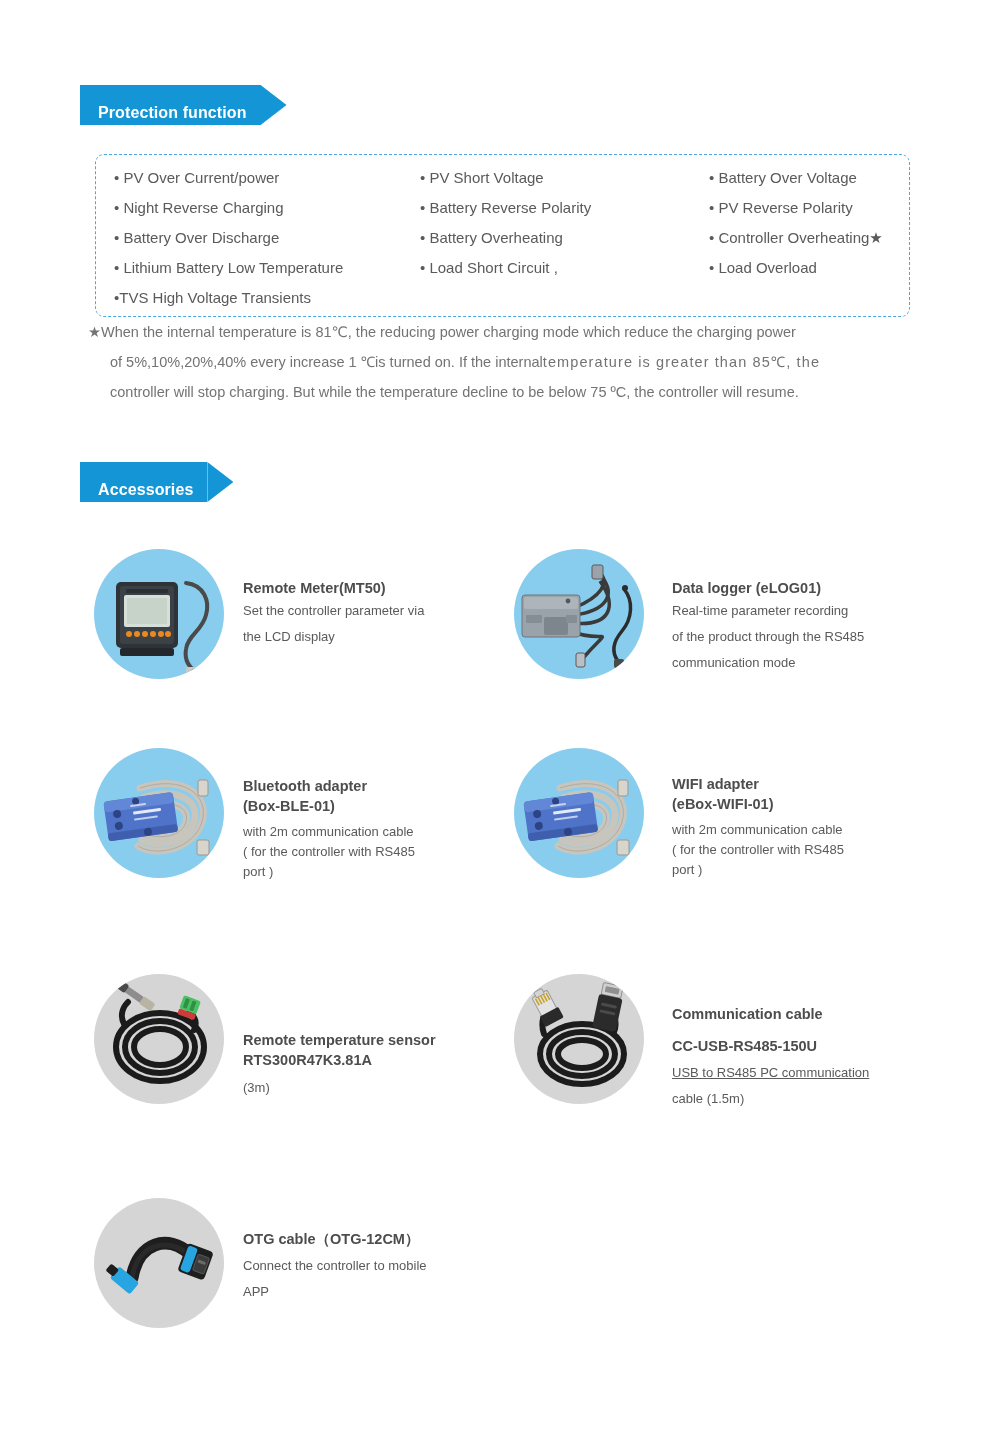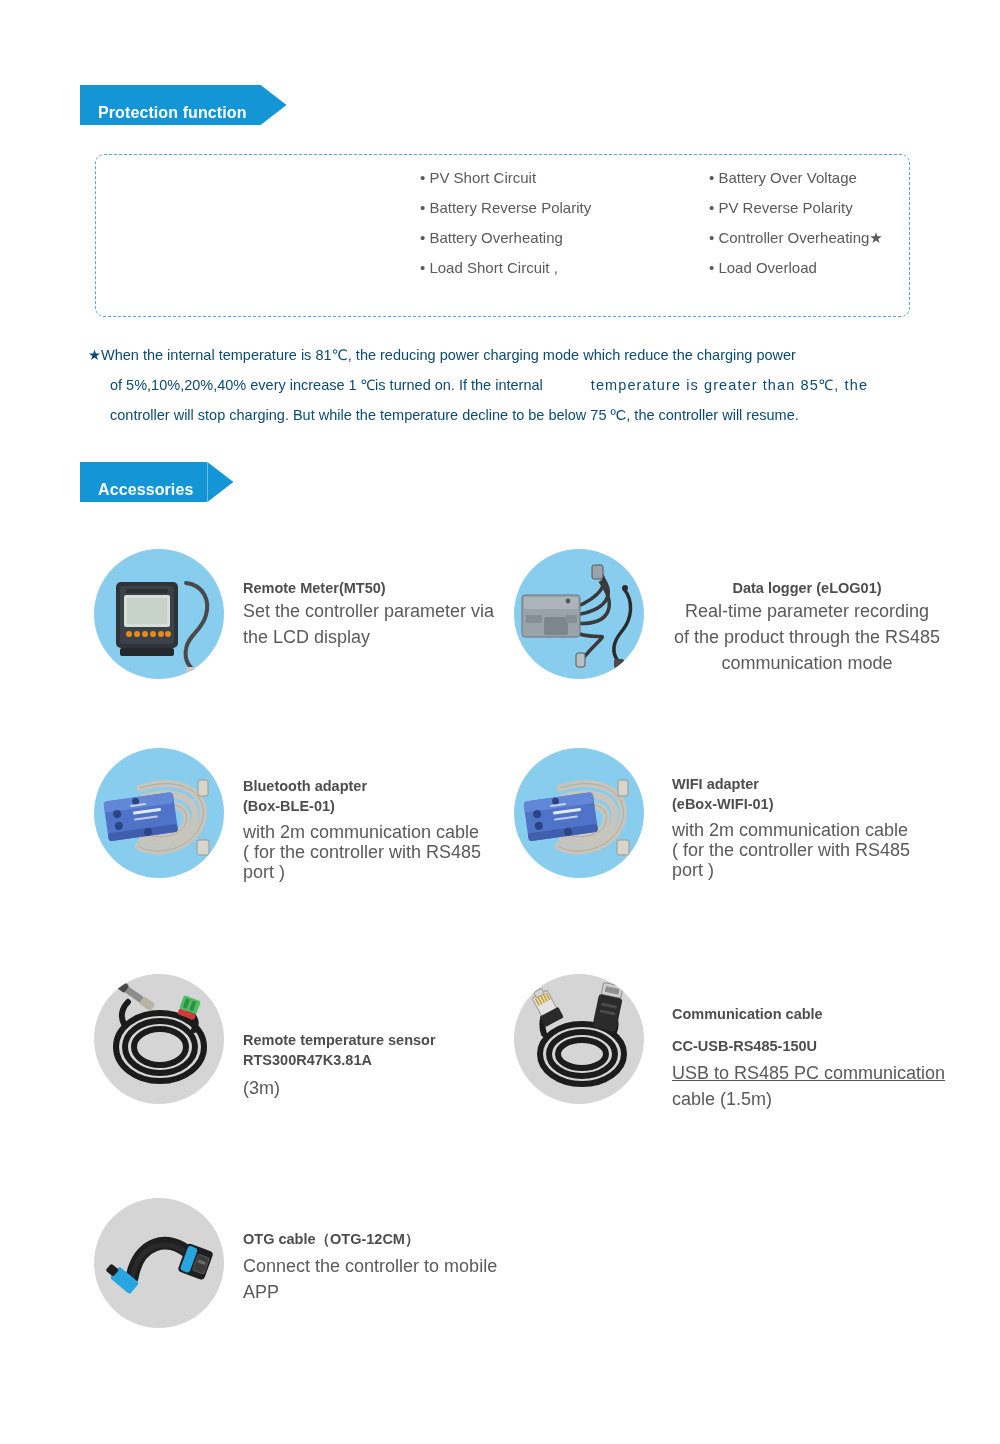--- a/index.html
+++ b/index.html
@@ -64,72 +64,79 @@
     font-size: 15px;
     color: #5a5a5a;
     line-height: 30px;
     white-space: nowrap;
   }
 
   
   .footnote {
     position: absolute;
     left: 88px;
-    top: 340px;
+    top: 317px;
     width: 830px;
     font-size: 14.5px;
-    color: #0c4a6e;
+    color: #737373;
     line-height: 30px;
   }
   .footnote .fn-line { white-space: nowrap; display: block; }
   .footnote .fn-line.indent { padding-left: 22px; }
-  .footnote .spaced { letter-spacing: 1.1px; padding-left: 48px; }
+  .footnote .spaced { letter-spacing: 1.1px; }
 
   
   .acc-item { position: absolute; }
   .acc-circle {
     position: absolute;
     border-radius: 50%;
     overflow: hidden;
   }
   .acc-circle.blue  { background: #88cdee; }
   .acc-circle.grey  { background: #d5d5d5; }
 
   .acc-text { position: absolute; }
   .acc-title {
     font-size: 14.5px;
     font-weight: bold;
     color: #4d4d4d;
     line-height: 20px;
     white-space: nowrap;
   }
   .acc-desc {
-    font-size: 18px;
+    font-size: 13px;
     color: #5a5a5a;
     line-height: 26px;
     white-space: nowrap;
   }
   .acc-desc.tight { line-height: 20px; }
 
   
   .art { position: absolute; left: 0; top: 0; width: 100%; height: 100%; }
 </style>
 </head>
 <body>
 
 <div class="banner" style="left:80px; top:85px;">
   <div class="banner-body">
     <span class="banner-title">Protection function</span>
   </div>
   <div class="banner-arrow"></div>
 </div>
 
 <div class="protect-box">
+  <div class="protect-col" style="left:18px; width:320px;">
+    <div class="protect-item">• PV Over Current/power</div>
+    <div class="protect-item">• Night Reverse Charging</div>
+    <div class="protect-item">• Battery Over Discharge</div>
+    <div class="protect-item">• Lithium Battery Low Temperature</div>
+    <div class="protect-item">•TVS High Voltage Transients</div>
+  </div>
   <div class="protect-col" style="left:324px; width:285px;">
-    <div class="protect-item">• PV Short Circuit</div>
+    <div class="protect-item">• PV Short Voltage</div>
     <div class="protect-item">• Battery Reverse Polarity</div>
     <div class="protect-item">• Battery Overheating</div>
     <div class="protect-item">• Load Short Circuit ,</div>
   </div>
   <div class="protect-col" style="left:613px; width:210px;">
     <div class="protect-item">• Battery Over Voltage</div>
     <div class="protect-item">• PV Reverse Polarity</div>
     <div class="protect-item">• Controller Overheating★</div>
     <div class="protect-item">• Load Overload</div>
   </div>
@@ -189,21 +196,21 @@
       <circle cx="111" cy="39" r="3" fill="#2c2c2c"></circle>
       <rect x="100" y="110" width="10" height="9" rx="2" fill="#4a4a4a"></rect>
       <rect x="8" y="46" width="58" height="42" rx="3" fill="#9ba3aa" stroke="#6d757c" stroke-width="1"></rect>
       <rect x="10" y="48" width="54" height="12" rx="2" fill="#adb5bb"></rect>
       <rect x="12" y="66" width="16" height="8" rx="1" fill="#868e95"></rect>
       <rect x="30" y="68" width="24" height="18" rx="2" fill="#7e868d"></rect>
       <rect x="52" y="66" width="11" height="8" rx="1" fill="#868e95"></rect>
       <circle cx="54" cy="52" r="2.4" fill="#4f5760"></circle>
     </svg>
   </div>
-  <div class="acc-text" style="left:672px; top:578px; width:270px;text-align:center;">
+  <div class="acc-text" style="left:672px; top:578px; width:270px;">
     <div class="acc-title">Data logger (eLOG01)</div>
     <div class="acc-desc">Real-time parameter recording</div>
     <div class="acc-desc">of the product through the RS485</div>
     <div class="acc-desc">communication mode</div>
   </div>
 </div>
 
 <div class="acc-item">
   <div class="acc-circle blue" style="left:94px; top:748px; width:130px; height:130px;">
     <svg class="art" viewBox="0 0 130 130">

